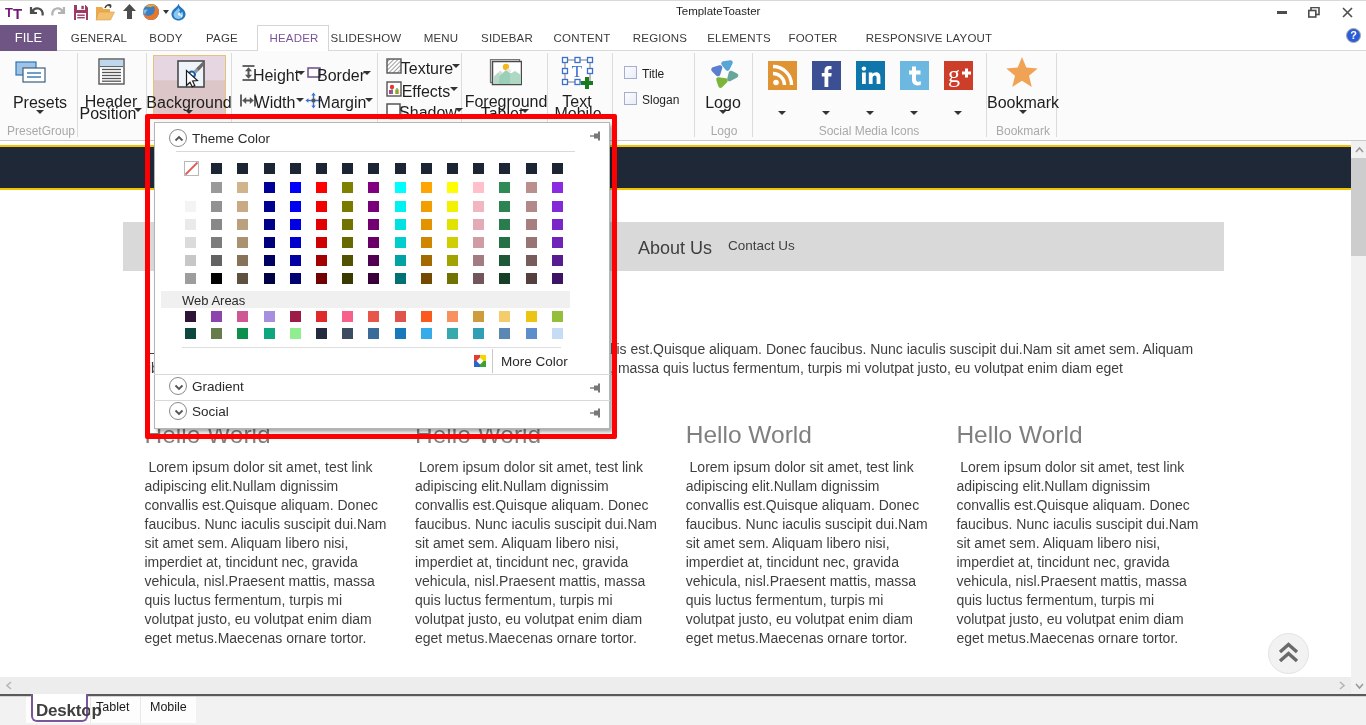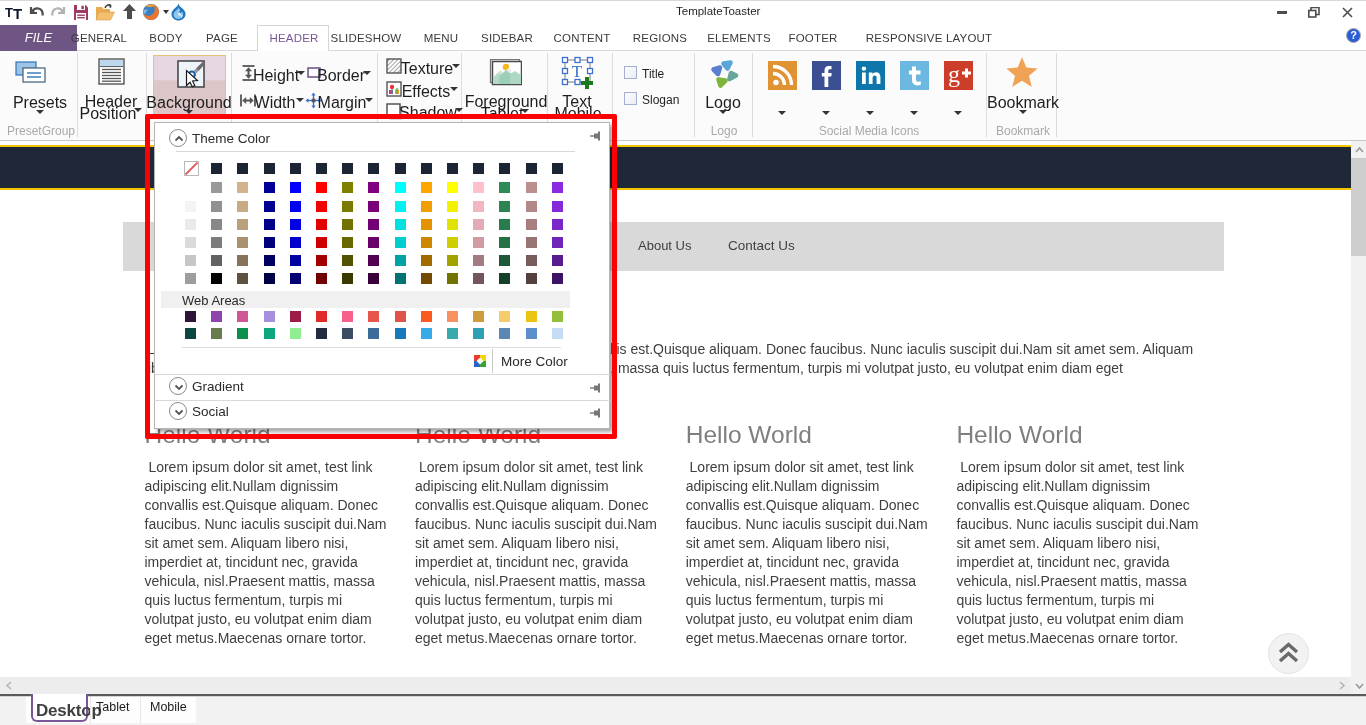--- a/index.html
+++ b/index.html
@@ -19,21 +19,21 @@
   .col h2 { font-size:24.5px; font-weight:normal; color:#7f7f7f; line-height:27px; }
   .col p { margin-top:10px; font-size:14px; line-height:19px; color:#3f3f3f; white-space:nowrap; }
 </style>
 </head>
 <body>
 
 <div class="abs" style="left:0;top:0;width:1366px;height:25px;background:#fff;border-top:1px solid #d9d9d9;"></div>
 <div class="abs" style="left:676px;top:5px;width:200px;font-size:11.5px;color:#1f1f1f;">TemplateToaster</div>
 <div id="qat">
 
-  <div class="abs" style="left:5px;top:3px;font-weight:bold;color:#0f172a;font-size:13px;">T<span style="font-size:15px;position:relative;top:2px;">T</span></div>
+  <div class="abs" style="left:5px;top:3px;font-weight:bold;color:#701a75;font-size:13px;">T<span style="font-size:15px;position:relative;top:2px;">T</span></div>
 
   <svg class="abs" style="left:28px;top:5px;" width="17" height="15" viewBox="0 0 17 15">
       <path d="M3 2 L3 8 L9 8" fill="none" stroke="#4d4d4d" stroke-width="2.2"></path>
       <path d="M3.5 7.5 C5 4.5 8 3 10.5 3.5 C13.5 4.2 15 7 14.6 10.5" fill="none" stroke="#4d4d4d" stroke-width="2.2"></path>
       <path d="M3.2 3.2 L3.2 8.2 L8.2 8.2 Z" fill="#4d4d4d"></path>
     </svg>
 
   <svg class="abs" style="left:50px;top:5px;" width="17" height="15" viewBox="0 0 17 15">
       <path d="M14 2 L14 8 L8 8" fill="none" stroke="#b3b3b3" stroke-width="2.2"></path>
       <path d="M13.5 7.5 C12 4.5 9 3 6.5 3.5 C3.5 4.2 2 7 2.4 10.5" fill="none" stroke="#b3b3b3" stroke-width="2.2"></path>
@@ -80,21 +80,21 @@
     <rect x="3" y="0.5" width="8" height="7" fill="none" stroke="#4d4d4d" stroke-width="1.6"></rect>
     <rect x="0.8" y="3.5" width="7" height="6.5" fill="#fff" stroke="#4d4d4d" stroke-width="1.6"></rect>
   </svg>
 <svg class="abs" style="left:1342px;top:7px;" width="11" height="11" viewBox="0 0 11 11">
     <path d="M1 1 L10 10 M10 1 L1 10" stroke="#4d4d4d" stroke-width="1.6"></path>
   </svg>
 
 <div class="abs" style="left:1346px;top:28px;width:15px;height:15px;border-radius:50%;background:#2b5dd7;z-index:5;border:1.5px solid #aaa;color:#fff;font-size:11px;font-weight:bold;text-align:center;line-height:13px;">?</div>
 
 <div class="abs" style="left:0;top:25px;width:1366px;height:26px;background:#fff;border-bottom:1px solid #d9d9d9;"></div>
-<div class="abs" style="left:0;top:25px;width:77px;height:26px;background:#6f5584;color:#fff;font-size:13px;text-align:center;line-height:26px;font-style:italic;">FILE</div>
+<div class="abs" style="left:0;top:25px;width:57px;height:26px;background:#6f5584;color:#fff;font-size:13px;text-align:center;line-height:26px;">FILE</div>
 <div class="tab" style="left:99px;">GENERAL</div>
 <div class="tab" style="left:166px;">BODY</div>
 <div class="tab" style="left:222px;">PAGE</div>
 <div class="abs" style="left:257px;top:25px;width:72px;height:26px;background:#fff;border:1px solid #d5d5d5;border-bottom:none;"></div>
 <div class="tab" style="left:294px;color:#7a5599;">HEADER</div>
 <div class="tab" style="left:366px;">SLIDESHOW</div>
 <div class="tab" style="left:441px;">MENU</div>
 <div class="tab" style="left:507px;">SIDEBAR</div>
 <div class="tab" style="left:582px;">CONTENT</div>
 <div class="tab" style="left:660px;">REGIONS</div>
@@ -300,21 +300,21 @@
   <div class="dd" style="left:1019px;top:110px;"></div>
   <div class="glabel" style="left:1023px;">Bookmark</div>
 </div>
 
 <div id="preview">
 
   <div class="abs" style="left:0;top:145px;width:1351px;height:45px;background:#f5c400;"></div>
   <div class="abs" style="left:0;top:147px;width:1351px;height:41px;background:#1e2836;"></div>
 
   <div class="abs" style="left:123px;top:222px;width:1101px;height:49px;background:#d9d9d9;"></div>
-  <div class="abs" style="left:638px;top:238px;font-size:13px;color:#3f3f3f;">About Us</div>
+  <div class="abs" style="left:638px;top:238px;font-size:18px;color:#3f3f3f;">About Us</div>
   <div class="abs" style="left:728px;top:238px;font-size:13.5px;color:#3f3f3f;">Contact Us</div>
 
   <div class="abs" id="intro1" style="left:147.3px;top:341px;font-size:14px;color:#3f3f3f;white-space:nowrap;"><span id="p1">Lorem ipsum dolor sit amet, test link adipiscing elit.Nullam dignissim convall</span><span id="m1">is est.Quisque aliquam. Donec faucibus. Nunc iaculis suscipit dui.Nam sit amet sem. Aliquam</span></div>
   <div class="abs" id="intro2" style="left:144.8px;top:360px;font-size:14px;color:#3f3f3f;white-space:nowrap;"><span id="p2">libero nisi, imperdiet at, tincidunt nec, gravida vehicula, nisl.Praesent mattis,</span><span id="m2"> massa quis luctus fermentum, turpis mi volutpat justo, eu volutpat enim diam eget</span></div>
 
   <div class="col" style="left:144.5px;">
       <h2>Hello World</h2>
       <p>&nbsp;Lorem ipsum dolor sit amet, test link<br>adipiscing elit.Nullam dignissim<br>convallis est.Quisque aliquam. Donec<br>faucibus. Nunc iaculis suscipit dui.Nam<br>sit amet sem. Aliquam libero nisi,<br>imperdiet at, tincidunt nec, gravida<br>vehicula, nisl.Praesent mattis, massa<br>quis luctus fermentum, turpis mi<br>volutpat justo, eu volutpat enim diam<br>eget metus.Maecenas ornare tortor.</p>
     </div>
   <div class="col" style="left:415px;">

